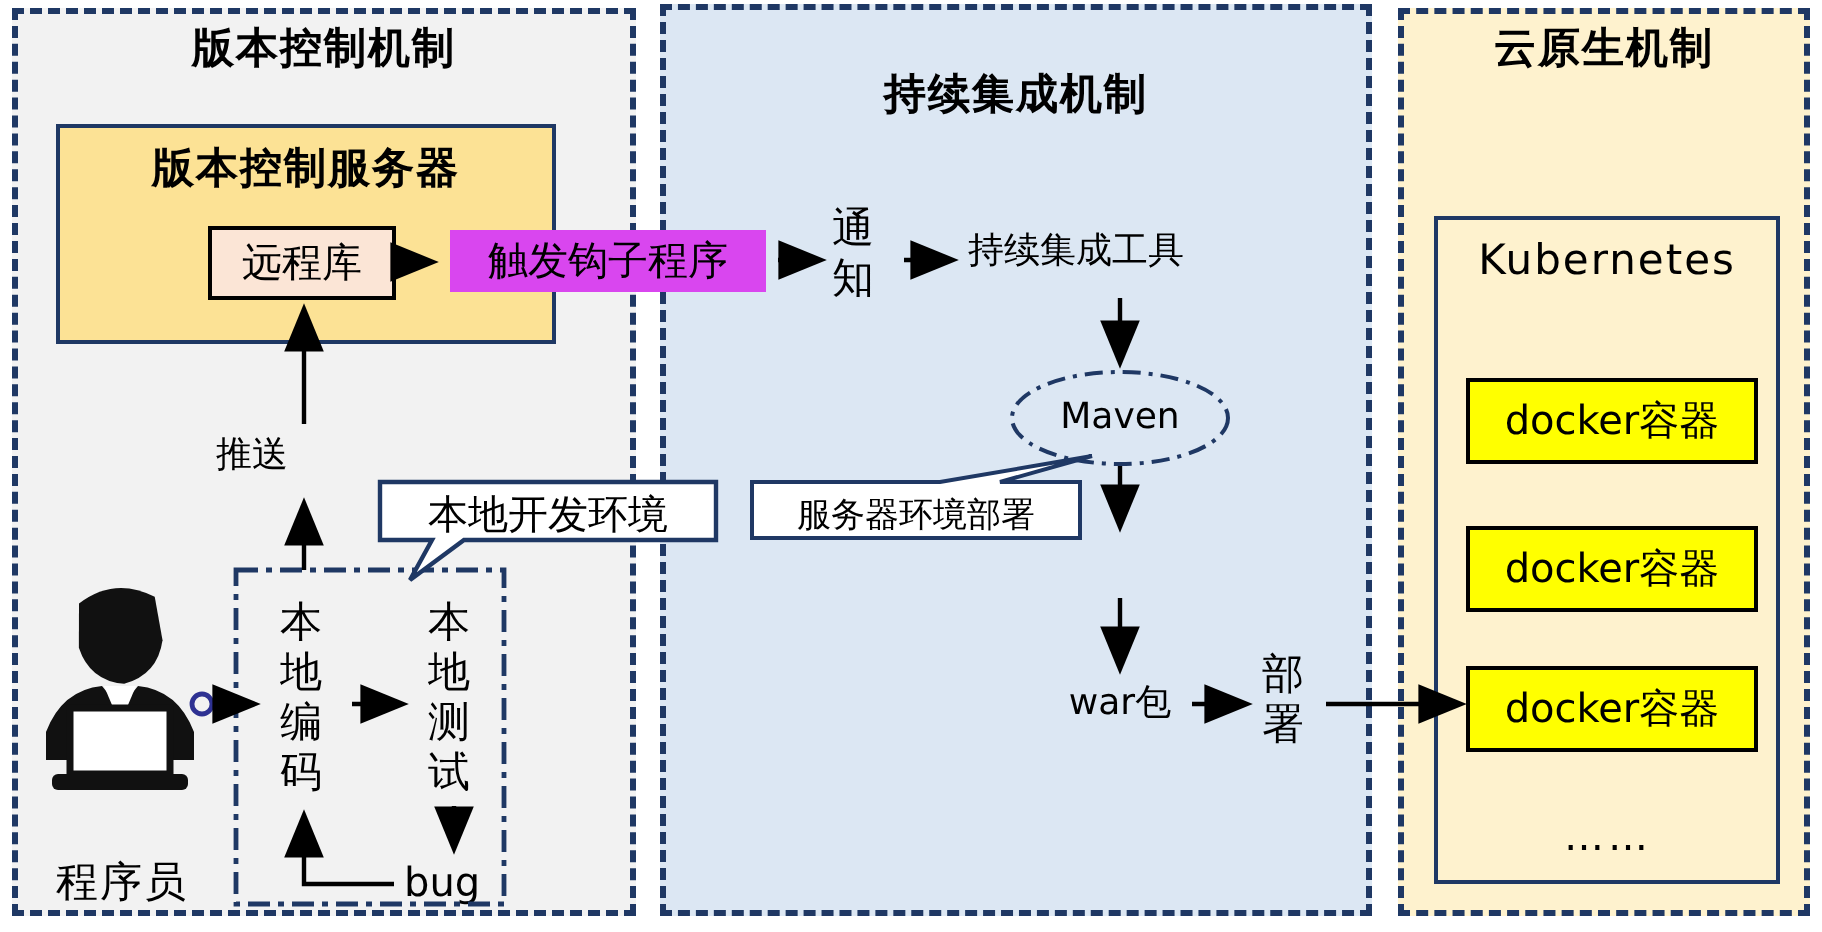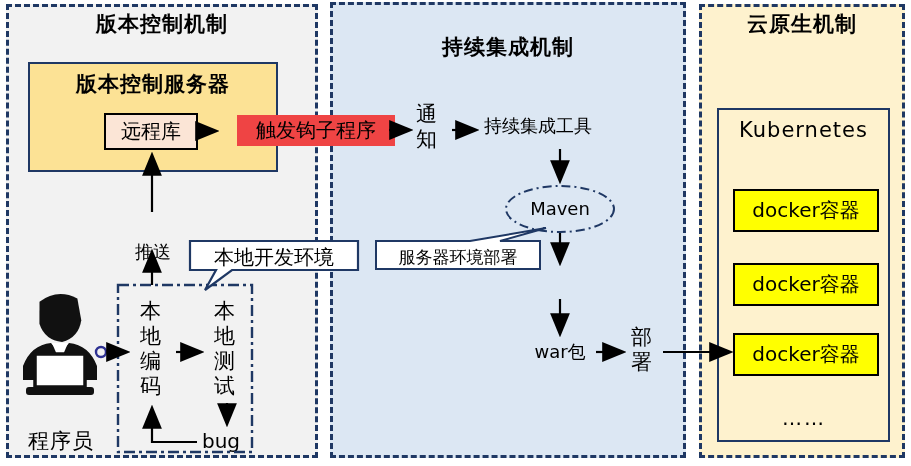--- a/index.html
+++ b/index.html
@@ -17,21 +17,21 @@
   #panel-ci{left:330px;top:2px;width:356px;height:456px;background:var(--panel_mid_bg);}
   #panel-cn{left:699px;top:4px;width:206px;height:454px;background:var(--panel_right_bg);}
   .ptitle{position:absolute;text-align:center;font-size:21px;font-weight:600;z-index:4;letter-spacing:1px;}
   .txt{position:absolute;z-index:4;font-size:18px;line-height:26px;white-space:nowrap;}
   .vtxt{position:absolute;z-index:4;font-size:21px;line-height:25px;width:26px;word-break:break-all;white-space:normal;text-align:left;}
   .box{position:absolute;box-sizing:border-box;z-index:3;}
   #vcs-box{left:28px;top:62px;width:250px;height:110px;background:var(--vcs_box_bg);border:2.5px solid var(--navy);}
   #vcs-title{left:28px;top:70px;width:250px;}
   #remote-box{left:104px;top:113px;width:94px;height:37px;background:var(--remote_box_bg);
     border:2px solid var(--ink);display:flex;align-items:center;justify-content:center;font-size:20px;z-index:4;}
-  #hook-box{left:237px;top:115px;width:158px;height:31px;background:#ef4444;display:flex;align-items:center;
+  #hook-box{left:225px;top:115px;width:158px;height:31px;background:#d946ef;display:flex;align-items:center;
     justify-content:center;font-size:20px;z-index:4;}
   #k8s-box{left:717px;top:108px;width:173px;height:334px;border:2.5px solid var(--navy);background:var(--panel_right_bg);z-index:2;}
   .docker{position:absolute;left:733px;width:142px;height:39px;background:var(--docker_bg);
     border:2px solid var(--ink);display:flex;align-items:center;justify-content:center;font-size:20px;z-index:3;}
   #svg-overlay{position:absolute;left:0;top:0;z-index:5;pointer-events:none;}
   .callout-text{position:absolute;z-index:6;text-align:center;white-space:nowrap;}
   #person-svg{position:absolute;left:22px;top:292px;z-index:3;}
 </style>
 </head>
 <body>
@@ -44,21 +44,21 @@
 
   <div class="ptitle" style="left:6px;top:10px;width:312px;">版本控制机制</div>
   <div class="ptitle" style="left:330px;top:9px;width:356px;margin-top:24px;">持续集成机制</div>
   <div class="ptitle" style="left:699px;top:10px;width:206px;">云原生机制</div>
 
   <div class="box" id="vcs-box"></div>
   <div class="ptitle" id="vcs-title" style="font-weight:600;">版本控制服务器</div>
   <div class="box" id="remote-box">远程库</div>
   <div class="box" id="hook-box">触发钩子程序</div>
 
-  <div class="txt" style="left:135px;top:215px;margin-top:24px;">推送</div>
+  <div class="txt" style="left:108px;top:215px;">推送</div>
 
   <div class="vtxt" style="left:416px;top:102px;">通知</div>
   <div class="txt" style="left:484px;top:113px;">持续集成工具</div>
   <div class="txt" style="left:505px;top:196px;width:110px;text-align:center;">Maven</div>
   <div class="txt" style="left:510px;top:339px;width:100px;text-align:center;">war包</div>
   <div class="vtxt" style="left:631px;top:325px;">部署</div>
 
   <div class="box" id="k8s-box"></div>
   <div class="ptitle" style="left:717px;top:118px;width:173px;font-weight:500;">Kubernetes</div>
   <div class="docker" style="top:189px;">docker容器</div>

